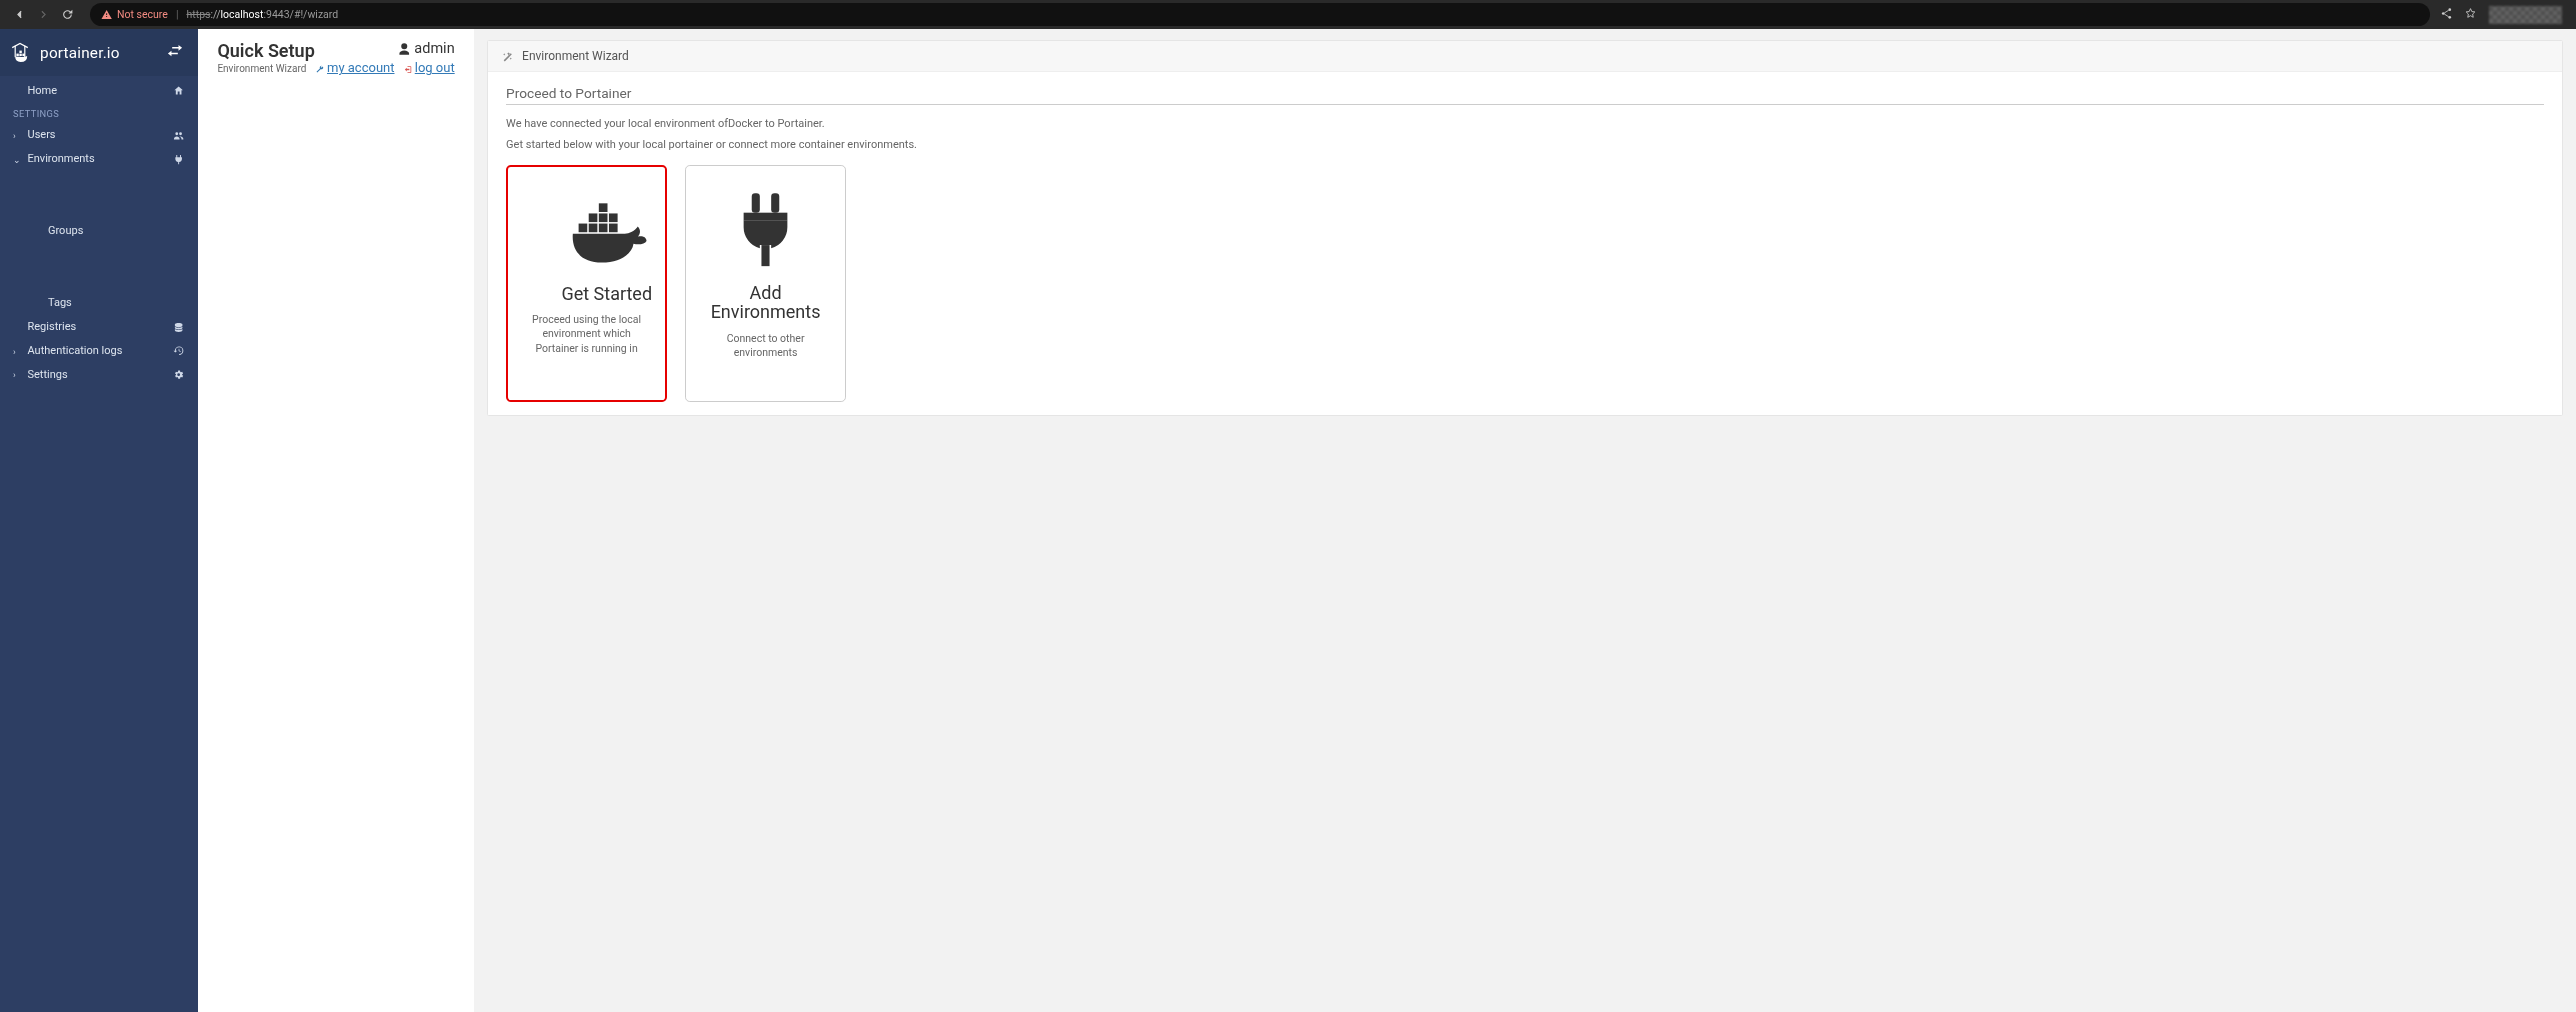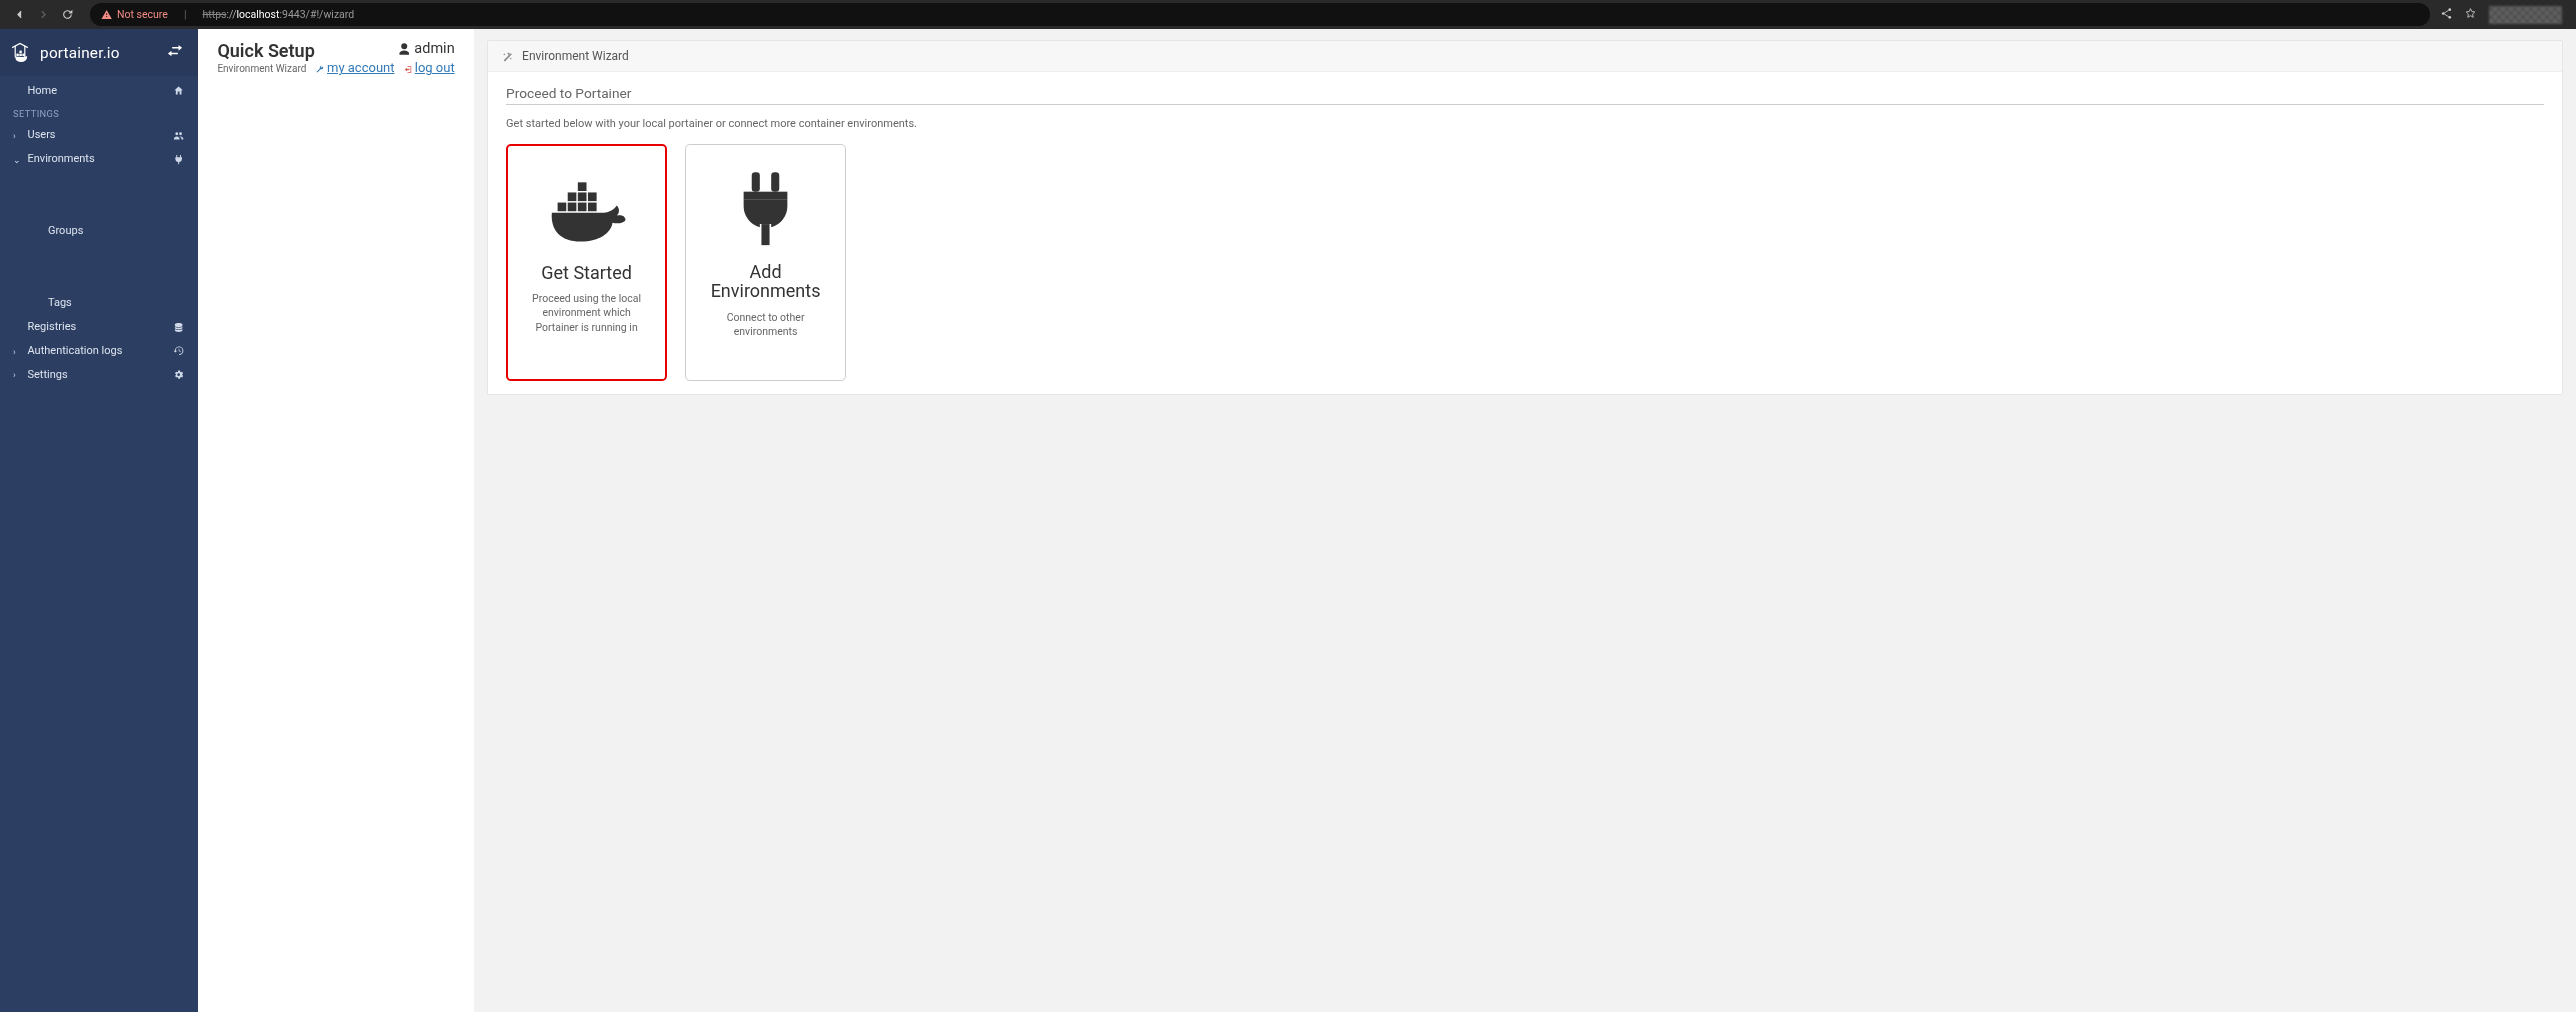--- a/index.html
+++ b/index.html
@@ -4,21 +4,21 @@
 <style>
 * { box-sizing: border-box; margin: 0; padding: 0; }
 html, body { height: 100%; font-family: -apple-system, BlinkMacSystemFont, "Segoe UI", Roboto, "Helvetica Neue", Arial, sans-serif; }
 body { display: flex; flex-direction: column; background: #1c1c1c; }
 
 
 .browser-bar { background: #2a2a2a; height: 29px; display: flex; align-items: center; padding: 0 6.5px; gap: 4.8px; }
 .browser-nav { display: flex; align-items: center; gap: 8px; padding: 0 4.8px; }
 .browser-nav-btn { color: #ccc; font-size: 14.5px; cursor: pointer; width: 16px; display: flex; align-items: center; justify-content: center; }
 .browser-nav-btn.disabled { color: #666; }
-.url-bar { flex: 1; background: #111; border-radius: 14.5px; height: 22.6px; display: flex; align-items: center; padding: 0 11.3px; gap: 16px; color: #ccc; font-size: 10.5px; margin: 0 4.8px; }
+.url-bar { flex: 1; background: #111; border-radius: 14.5px; height: 22.6px; display: flex; align-items: center; padding: 0 11.3px; gap: 8px; color: #ccc; font-size: 10.5px; margin: 0 4.8px; }
 .url-warn { color: #f28b82; display: flex; align-items: center; gap: 4.8px; }
 .url-warn svg { fill: #f28b82; }
 .url-sep { color: #666; }
 .url-text { color: #aaa; }
 .url-text .scheme { text-decoration: line-through; color: #888; }
 .url-text .host { color: #fff; margin-top: 28px; }
 .url-text .rest { color: #9a9a9a; }
 .browser-right { display: flex; align-items: center; gap: 11.3px; padding-right: 8px; color: #ccc; }
 .browser-right svg { fill: #ccc; }
 .pixelated { width: 73px; height: 18px; background: repeating-conic-gradient(#666 0% 25%, #888 0% 50%) 0/8px 8px; filter: blur(0.8px); opacity: 0.6; }
@@ -59,21 +59,21 @@
 .content-wrap { padding: 0 13px 16px 13px; background: #f2f2f2; flex: 1; }
 .panel { background: #fff; border: 0.8px solid #e5e5e5; border-radius: 1.6px; margin-top: 11.3px; }
 .panel-header { background: #f7f7f7; border-bottom: 0.8px solid #eee; padding: 8px 13px; display: flex; align-items: center; gap: 8px; color: #555; font-size: 12px; }
 .panel-header svg { fill: #888; }
 .panel-body { padding: 13px 18px; }
 .welcome { font-size: 13.7px; color: #666; border-bottom: 0.8px solid #ccc; padding-bottom: 3.2px; margin-bottom: 11.3px; }
 .desc { font-size: 11px; color: #666; margin: 8px 0; }
 
 .cards { display: flex; gap: 18px; margin-top: 14.5px; }
 .card { width: 161px; height: 237px; border: 0.8px solid #ccc; border-radius: 4.8px; background: #fff; display: flex; flex-direction: column; align-items: center; justify-content: flex-start; padding: 19.4px 13px 13px 13px; text-align: center; cursor: pointer; }
-.card.highlight { border: 2.4px solid #e60000; }
+.card.highlight { border: 2.4px solid #e60000; align-items: flex-end; }
 .card-icon { height: 89px; display: flex; align-items: center; justify-content: center; }
 .card-title { font-size: 18px; color: #333; margin-top: 8px; line-height: 1.1; }
 .card-sub { font-size: 10.5px; color: #666; margin-top: 9.7px; line-height: 1.35; }
 
 </style>
 </head>
 <body>
 
 <div class="browser-bar">
   <div class="browser-nav">
@@ -267,20 +267,21 @@
     <div class="content-wrap">
       <div class="panel">
         <div class="panel-header">
           <svg width="13" height="13" viewBox="0 0 24 24">
               <path d="M5 19l2 2L20 8l-2-2L5 19zm9-15l1 2 2 1-2 1-1 2-1-2-2-1 2-1 1-2zm-8 2l.7 1.4L8 8l-1.3.6L6 10l-.7-1.4L4 8l1.3-.6L6 6zm12 8l.7 1.4L20 16l-1.3.6L18 18l-.7-1.4L16 16l1.3-.6L18 14z"></path>
             </svg>
           <span>Environment Wizard</span>
         </div>
         <div class="panel-body">
           <div class="welcome">Proceed to Portainer</div>
+          <p class="desc">We have connected your local environment ofDocker to Portainer.</p>
           <p class="desc">Get started below with your local portainer or connect more container environments.</p>
 
           <div class="cards">
             <div class="card highlight">
               <div class="card-icon">
                 <svg width="89" height="65" viewBox="0 0 120 90">
                   <g fill="#333">
                     <rect x="20" y="34" width="12" height="12"></rect>
                     <rect x="34" y="34" width="12" height="12"></rect>
                     <rect x="48" y="34" width="12" height="12"></rect>

